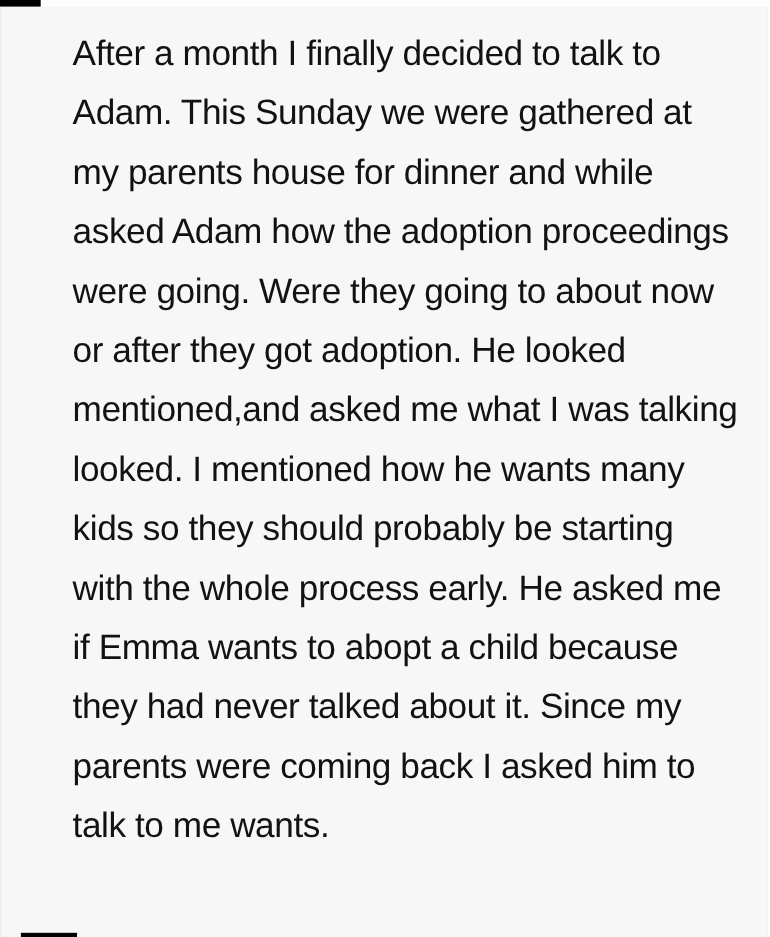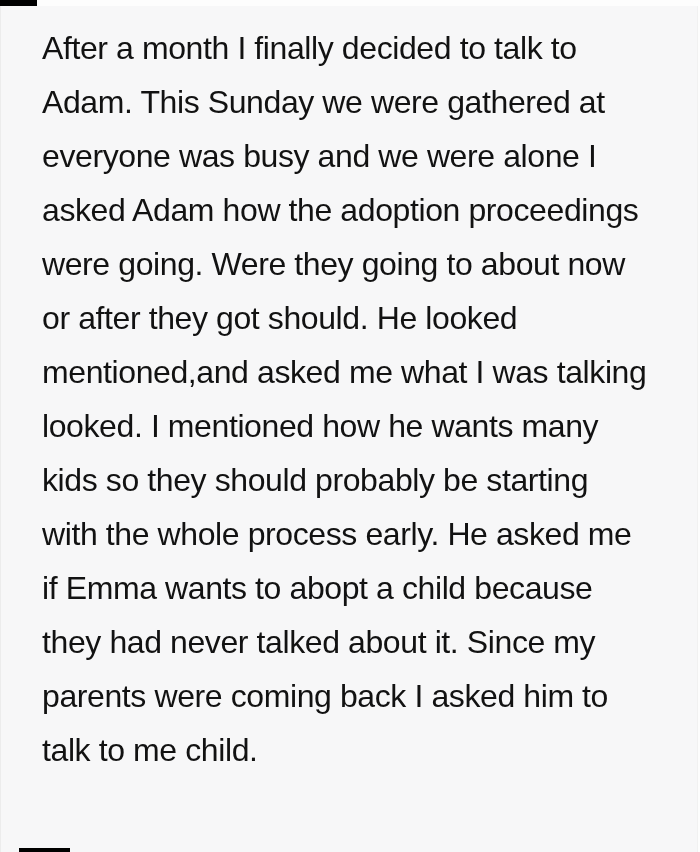--- a/index.html
+++ b/index.html
@@ -48,21 +48,21 @@
     position: absolute;
     top: 6px; left: 0;
     width: 698px;
     height: 846px;
     background: #f7f7f8;
     border-left: 1px solid #ececec;
     border-right: 1px solid #f1f1f1;
     box-sizing: border-box;
   }
   .story {
-    padding: 15px 8px 0 41px;
+    padding: 15px 8px 0 65px;
   }
   .story-line {
     font-size: 32px;
     line-height: 54px;
     letter-spacing: -0.4px;
     color: #121212;
     white-space: nowrap;
   }
 </style>
 </head>
@@ -70,30 +70,30 @@
 
 <div class="page">
 
   <div class="top-band"></div>
   <div class="frag-top"></div>
 
   <div class="panel">
     <div class="story">
       <div class="story-line">After a month I finally decided to talk to</div>
       <div class="story-line">Adam. This Sunday we were gathered at</div>
-      <div class="story-line">everyone was busy and we were alone I</div>
+      <div class="story-line">my parents house for dinner and while</div>
       <div class="story-line">asked Adam how the adoption proceedings</div>
       <div class="story-line">were going. Were they going to about now</div>
-      <div class="story-line">or after they got should. He looked</div>
+      <div class="story-line">or after they got adoption. He looked</div>
       <div class="story-line">mentioned,and asked me what I was talking</div>
       <div class="story-line">looked. I mentioned how he wants many</div>
       <div class="story-line">kids so they should probably be starting</div>
       <div class="story-line">with the whole process early. He asked me</div>
       <div class="story-line">if Emma wants to abopt a child because</div>
       <div class="story-line">they had never talked about it. Since my</div>
       <div class="story-line">parents were coming back I asked him to</div>
-      <div class="story-line">talk to me child.</div>
+      <div class="story-line">talk to me wants.</div>
     </div>
   </div>
 
   <div class="frag-bottom"></div>
 
 </div>
 
 </body></html>

